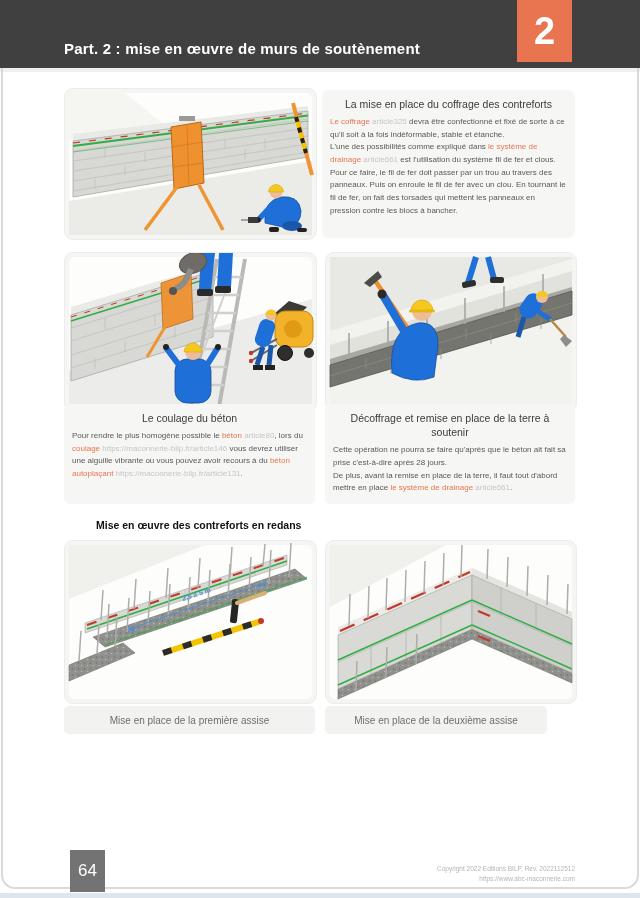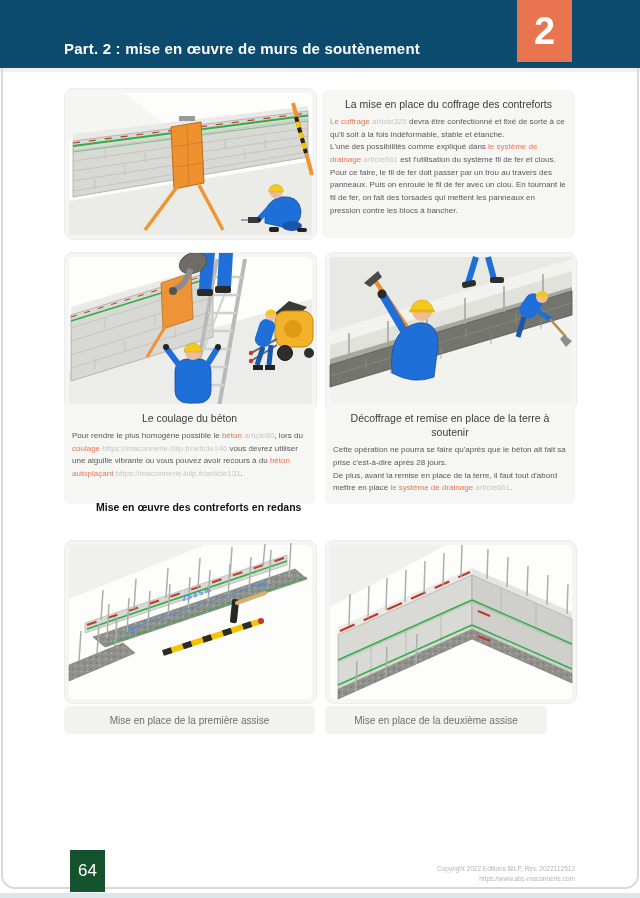--- a/index.html
+++ b/index.html
@@ -1,19 +1,19 @@
 <!DOCTYPE html>
 <html lang="fr"><head>
 <meta charset="utf-8">
 <style>
   html,body{margin:0;padding:0;background:#fff;}
   .page{position:relative;width:640px;height:898px;background:#ffffff;overflow:hidden;
         font-family:"Liberation Sans","DejaVu Sans",sans-serif;}
   
-  .header{position:absolute;left:0;top:0;width:640px;height:68px;background:#0c4a6e;border-bottom:4px solid #eef0ee;}
+  .header{position:absolute;left:0;top:0;width:640px;height:68px;background:#404040;border-bottom:4px solid #eef0ee;}
   .header-title{position:absolute;left:64px;bottom:11px;color:#ffffff;font-size:15px;font-weight:bold;letter-spacing:.2px;}
   .chapter-badge{position:absolute;right:68px;top:0;width:55px;height:62px;background:#e87450;color:#fff;
         font-size:38px;font-weight:bold;display:flex;align-items:center;justify-content:center;}
   
   .frame{position:absolute;left:1px;right:1px;top:68px;bottom:9px;border:2px solid #d7dad6;border-top:none;
         border-radius:0 0 14px 14px;pointer-events:none;}
   .bottom-strip{position:absolute;left:0;bottom:0;width:640px;height:5px;background:#dde6ea;}
   
   .panel{position:absolute;background:#f5f5f3;border:1px solid #ececea;border-radius:9px;overflow:hidden;}
   .panel svg{display:block;width:100%;height:100%;}
@@ -23,21 +23,21 @@
   .para{font-size:8px;line-height:1.58;color:#585858;white-space:pre-line;}
   .run-link{color:#e8764f;}
   .run-ref{color:#c6c6c4;}
   .section-heading{position:absolute;font-size:10.5px;font-weight:bold;color:#121212;}
   .caption{position:absolute;background:#f2f2f0;border-radius:5px;color:#6e6e6e;font-size:10px;font-weight:normal;
         display:flex;align-items:center;justify-content:center;}
   
   .watermark{position:absolute;left:58px;top:336px;z-index:30;pointer-events:none;
         font-weight:bold;font-size:93px;line-height:.98;color:rgba(158,158,158,.30);letter-spacing:-2px;white-space:nowrap;}
   
-  .pagenum{position:absolute;left:70px;top:850px;width:35px;height:42px;background:#14532d;color:#fff;
+  .pagenum{position:absolute;left:70px;top:850px;width:35px;height:42px;background:#737373;color:#fff;
         font-size:17px;display:flex;align-items:center;justify-content:center;}
   .copyright{position:absolute;right:65px;top:864px;text-align:right;font-size:6.5px;line-height:1.55;color:#b5b5b5;}
 </style>
 </head>
 <body>
 
 <div class="page">
 
   <div class="header">
     <div class="header-title">Part. 2 : mise en œuvre de murs de soutènement</div>
@@ -229,21 +229,21 @@
     <h3 class="tc-title">Le coulage du béton</h3>
     <div class="para"><span class="run-text">Pour rendre le plus homogène possible le </span><span class="run-link">béton</span><span class="run-ref"> article80</span><span class="run-text">, lors du </span><span class="run-link">coulage</span><span class="run-ref"> https://maconnerie-bilp.fr/article146</span><span class="run-text"> vous devrez utiliser une aiguille vibrante ou vous pouvez avoir recours à du </span><span class="run-link">béton autoplaçant</span><span class="run-ref"> https://maconnerie-bilp.fr/article131</span><span class="run-text">.</span></div>
   </div>
 
   <div class="textcard" style="left:325px;top:404px;width:250px;height:100px;">
     <h3 class="tc-title">Décoffrage et remise en place de la terre à soutenir</h3>
     <div class="para"><span class="run-text">Cette opération ne pourra se faire qu'après que le béton ait fait sa prise c'est-à-dire après 28 jours.
 De plus, avant la remise en place de la terre, il faut tout d'abord mettre en place </span><span class="run-link">le système de drainage</span><span class="run-ref"> article661</span><span class="run-text">.</span></div>
   </div>
 
-  <div class="section-heading" style="left:64px;top:501px;padding-left:32px;">Mise en œuvre des contreforts en redans</div>
+  <div class="section-heading" style="left:64px;top:519px;padding-left:32px;">Mise en œuvre des contreforts en redans</div>
 
   <div class="panel" style="left:64px;top:540px;width:251px;height:162px;">
     <svg viewBox="0 0 251 162" preserveAspectRatio="none">
       <defs>
         <pattern id="spk4" width="6" height="6" patternUnits="userSpaceOnUse">
           <rect width="6" height="6" fill="#90908c"></rect>
           <circle cx="1.5" cy="2" r="0.8" fill="#6e6e6a"></circle>
           <circle cx="4.5" cy="4.5" r="0.7" fill="#b9b9b5"></circle>
         </pattern>
       </defs>

